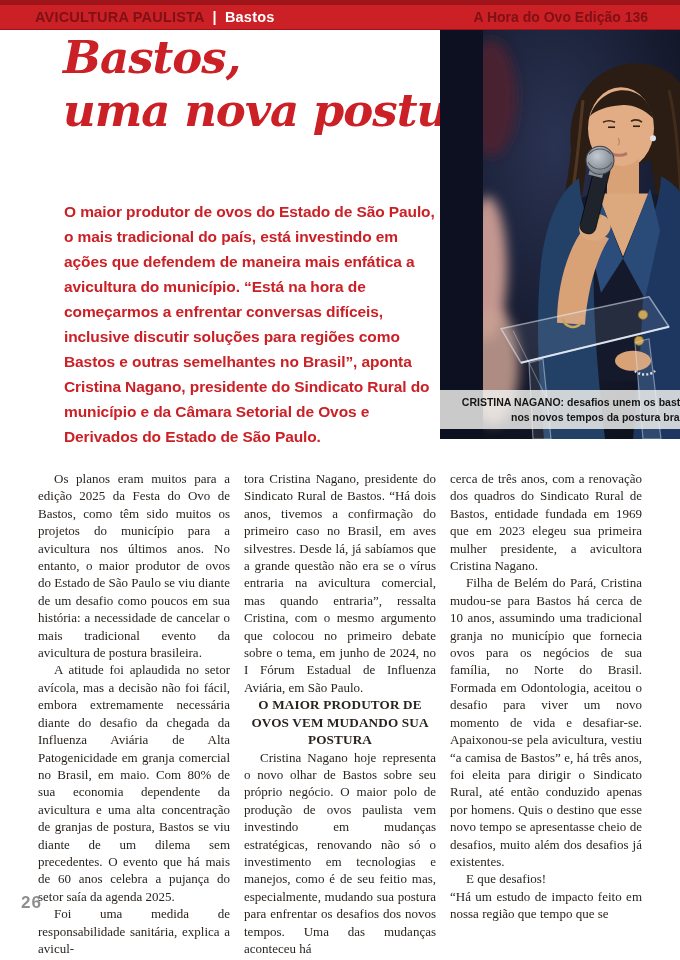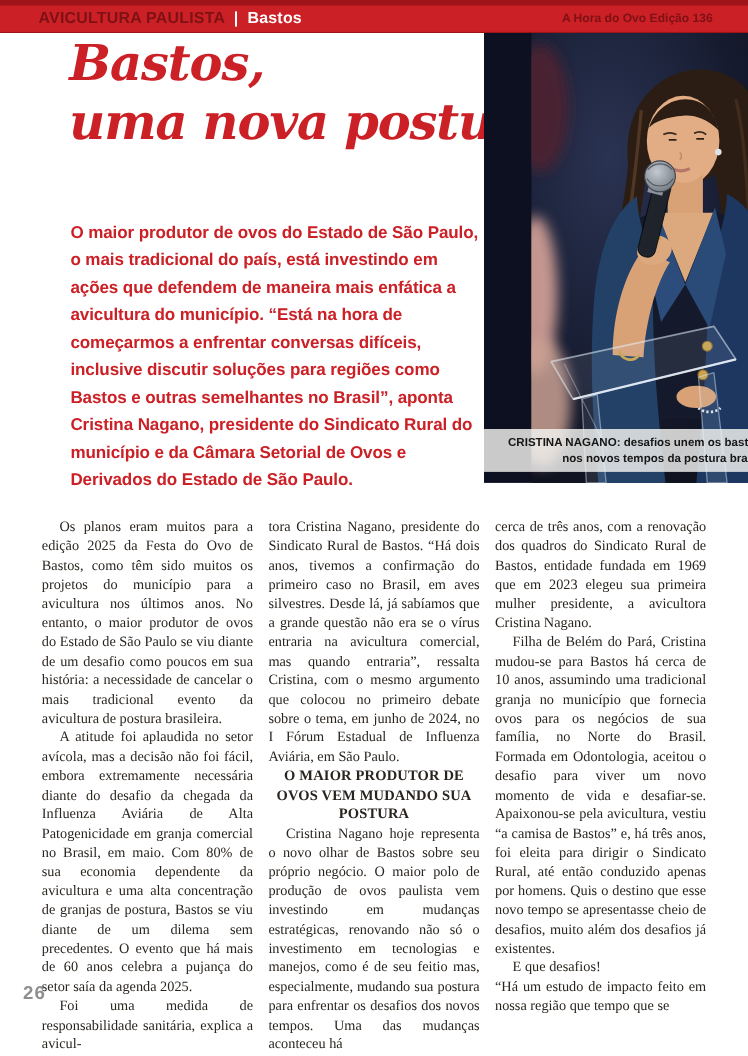--- a/index.html
+++ b/index.html
@@ -8,21 +8,21 @@
 
   
   .topbar{position:absolute;left:0;top:0;width:680px;height:30px;box-sizing:border-box;
     background:var(--accent_red,#cb2026);border-top:5px solid var(--stripe_red,#9e1418);
     border-bottom:1px solid var(--stripe_red,#9e1418);
     display:flex;justify-content:space-between;align-items:center;padding:0 32px 0 35px;}
   .topbar-left{font-weight:bold;font-size:14.5px;letter-spacing:.2px;white-space:nowrap;}
   .sec-dark{color:var(--dark_red,#7e1114);}
   .sec-sep{color:#ffffff;margin:0 4px;}
   .sec-white{color:#ffffff;}
-  .topbar-right{font-weight:bold;font-size:11px;color:var(--dark_red,#7e1114);white-space:nowrap;}
+  .topbar-right{font-weight:bold;font-size:14px;color:var(--dark_red,#7e1114);white-space:nowrap;}
 
   
   .headline{position:absolute;left:63px;top:32px;margin:0;color:var(--accent_red,#d6252b);
     font-family:"DejaVu Serif",serif;font-style:italic;font-weight:bold;
     font-size:45px;line-height:1.17;letter-spacing:-1px;}
 
   
   .lead{position:absolute;left:64px;top:199px;width:376px;margin:0;
     color:var(--accent_red,#cc2127);font-weight:bold;font-size:15.5px;line-height:25px;
     letter-spacing:-.1px;}

